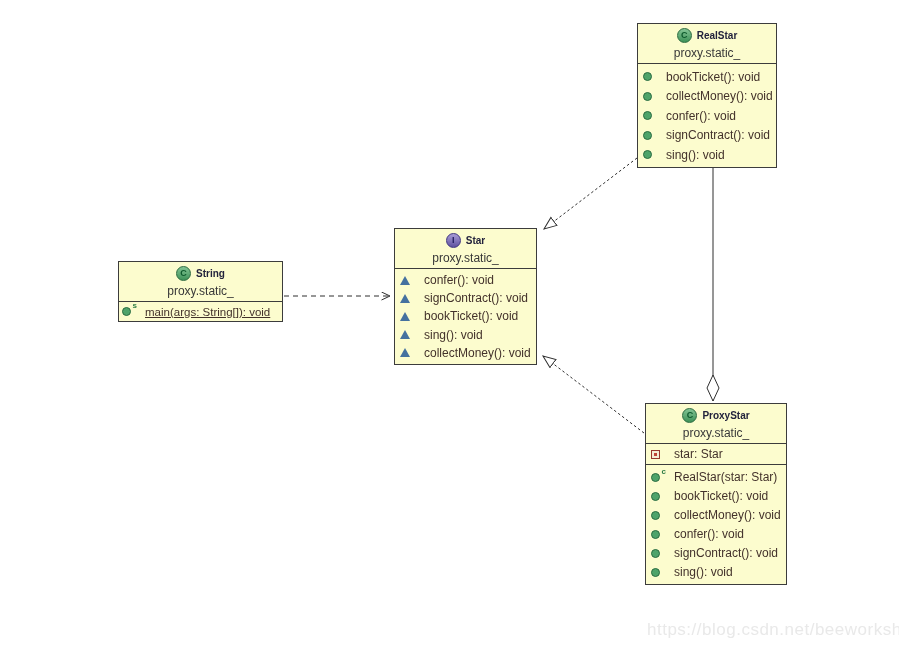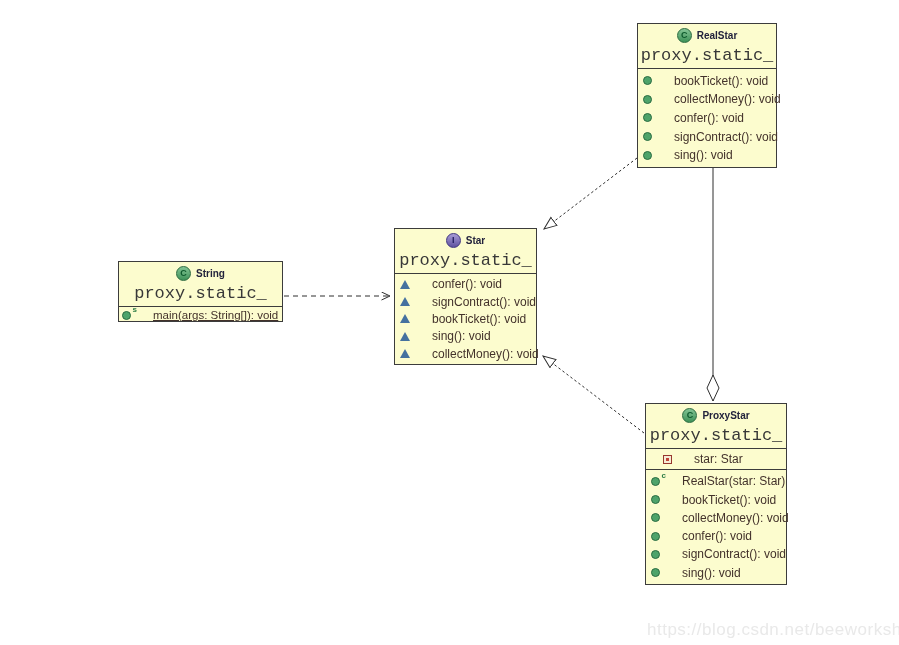--- a/index.html
+++ b/index.html
@@ -5,25 +5,25 @@
   html,body{margin:0;padding:0;}
   body{width:899px;height:645px;position:relative;background:#ffffff;overflow:hidden;
        font-family:"Liberation Sans",sans-serif;}
   #wires{position:absolute;left:0;top:0;width:899px;height:645px;}
 
   .uml-node{position:absolute;background:#FCFCCE;border:1px solid #3C3C3C;box-sizing:border-box;
             display:flex;flex-direction:column;}
   .hdr{border-bottom:1px solid #3C3C3C;padding:4px 2px 3px;}
   .title-row{display:flex;justify-content:center;align-items:center;gap:5px;}
   .title{font-weight:bold;font-size:10px;color:#22223C;}
-  .pkg{text-align:center;font-size:17px;color:#383838;padding-top:3px;font-family:Liberation Mono, monospace;}
+  .pkg{text-align:center;font-size:12px;color:#383838;padding-top:3px;}
   .members{flex:1;display:flex;flex-direction:column;justify-content:space-evenly;padding:1px 0;}
-  .member{display:flex;align-items:center;gap:22px;padding:1px 5px;font-size:12px;color:#43322B;white-space:nowrap;}
+  .member{display:flex;align-items:center;gap:14px;padding:1px 5px;font-size:12px;color:#43322B;white-space:nowrap;}
   .fields{border-bottom:1px solid #3C3C3C;}
-  .fields .member{padding:3px 5px;margin-left:12px;}
+  .fields .member{padding:3px 5px;}
   .n-client .member{font-size:11.5px;padding:1px 3px;}
   .u{text-decoration:underline;text-align:center;}
 
   
   .big-icon{width:13px;height:13px;border-radius:50%;flex:0 0 auto;
             display:flex;align-items:center;justify-content:center;
             font-size:9px;font-weight:bold;line-height:1;}
   .class-icon{background:linear-gradient(#83C494,#3E9258);border:1px solid #2B6B40;color:#0E5A2D;}
   .iface-icon{background:linear-gradient(#A99DD6,#5F51A0);border:1px solid #3F3580;color:#201A5E;}
   .iconwrap{position:relative;flex:0 0 auto;display:inline-flex;}

